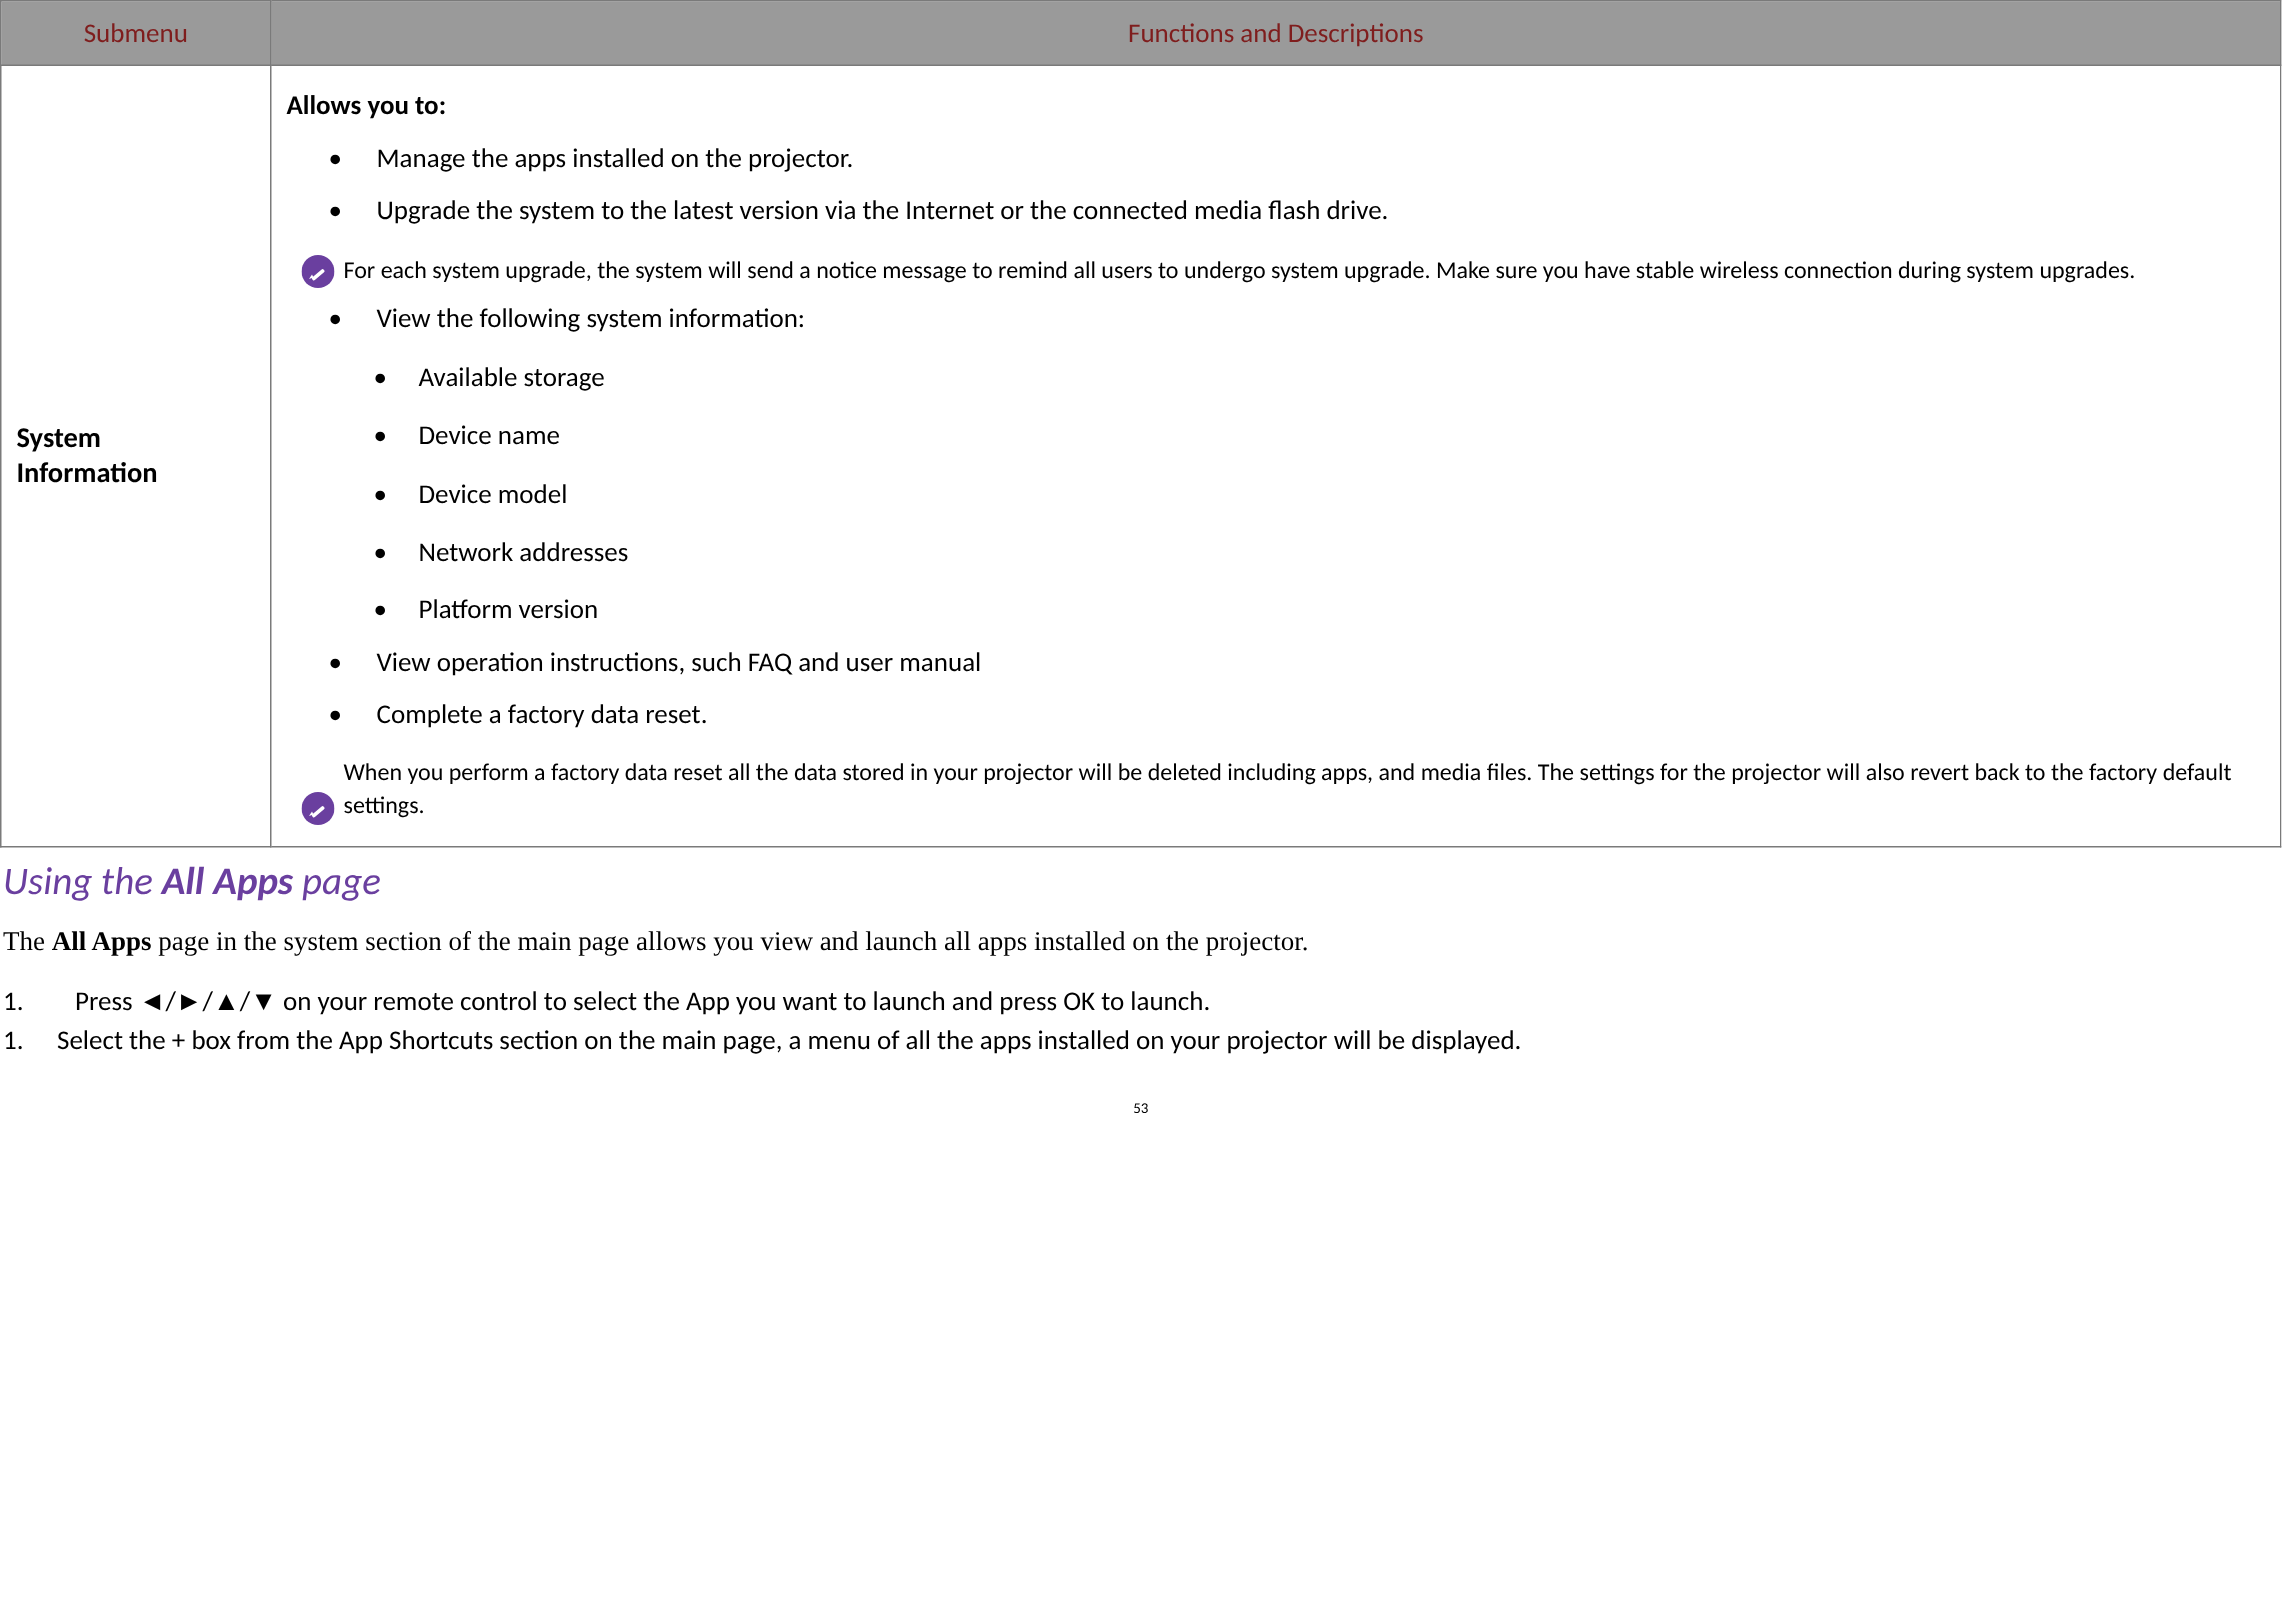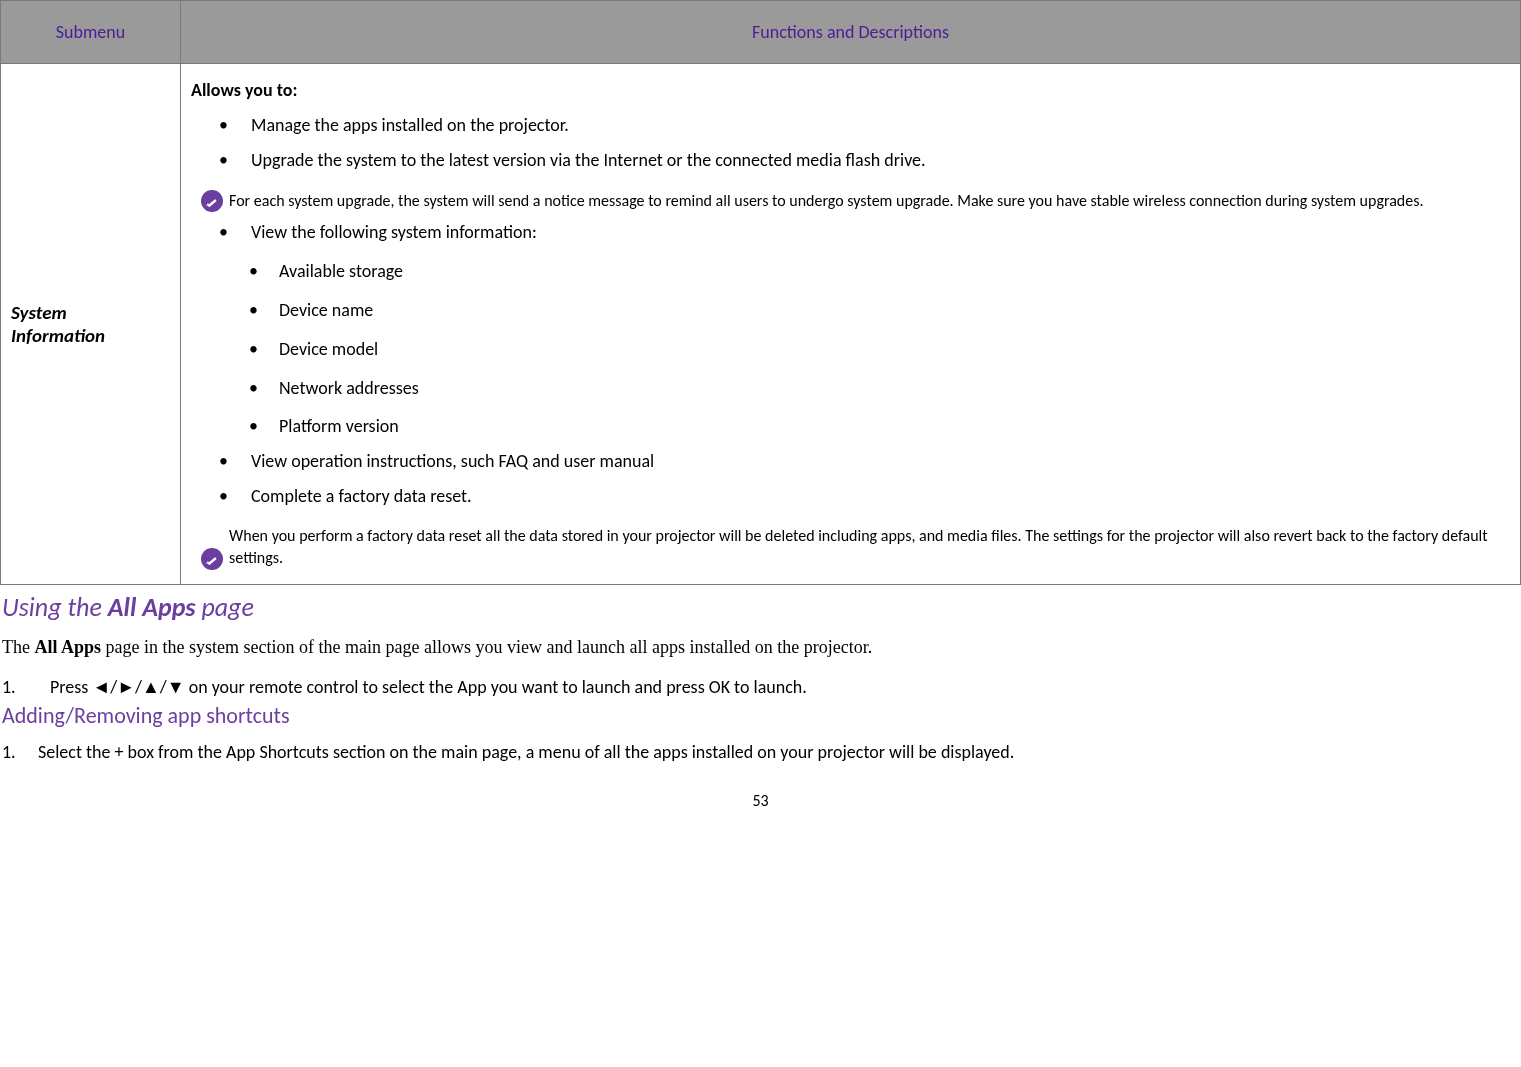--- a/index.html
+++ b/index.html
@@ -18,40 +18,39 @@
     .page-wrapper {
       padding: 0 0 20px 0;
     }
     table.submenu-table {
       border-collapse: collapse;
       width: 100%;
       border: 1px solid #7a7a7a;
     }
     table.submenu-table th {
       background: #9a9a9a;
-      color: #4c1d95;
+      color: #7f1d1d;
       font-weight: normal;
       font-size: 18px;
-      padding: 20px;
+      padding: 10px;
       border: 1px solid #7a7a7a;
       text-align: center;
     }
     table.submenu-table th:first-child {
       width: 180px;
     }
     table.submenu-table td {
       border: 1px solid #7a7a7a;
       vertical-align: middle;
       padding: 8px 10px;
     }
     table.submenu-table td.sidebar {
       font-weight: bold;
       font-size: 19px;
       padding-left: 10px;
-      font-style: italic;
     }
     .desc-content {
       font-size: 18px;
       line-height: 1.6;
     }
     .desc-content p.intro {
       margin: 4px 0;
       font-weight: bold;
     }
     ul.bullet-list {
@@ -132,21 +131,21 @@
     ol.num-list > li .num {
       position: absolute;
       left: 0;
       top: 0;
     }
     ol.num-list.indent2 > li {
       padding-left: 36px;
     }
     .page-num {
       text-align: center;
-      font-size: 16px;
+      font-size: 10px;
       margin-top: 28px;
     }
   </style>
 </head>
 <body>
 
 <div class="page-wrapper">
 
   <table class="submenu-table">
     <thead>
@@ -213,21 +212,20 @@
   </p>
 
 
   <ol class="num-list">
     <li>
       <span class="num">1.</span>
       <span>Press </span><span>◄/►/▲/▼</span><span> on your remote control to select the App you want to launch and press </span><span class="bold">OK</span><span> to launch.</span>
     </li>
   </ol>
 
-  <h3 class="sub-heading">Adding/Removing app shortcuts</h3>
 
 
   <ol class="num-list indent2">
     <li>
       <span class="num">1.</span>
       <span>Select the </span><span class="bold">+</span><span> box from the App Shortcuts section on the main page, a menu of all the apps installed on your projector will be displayed.</span>
     </li>
   </ol>
 
   <div class="page-num">53</div>

